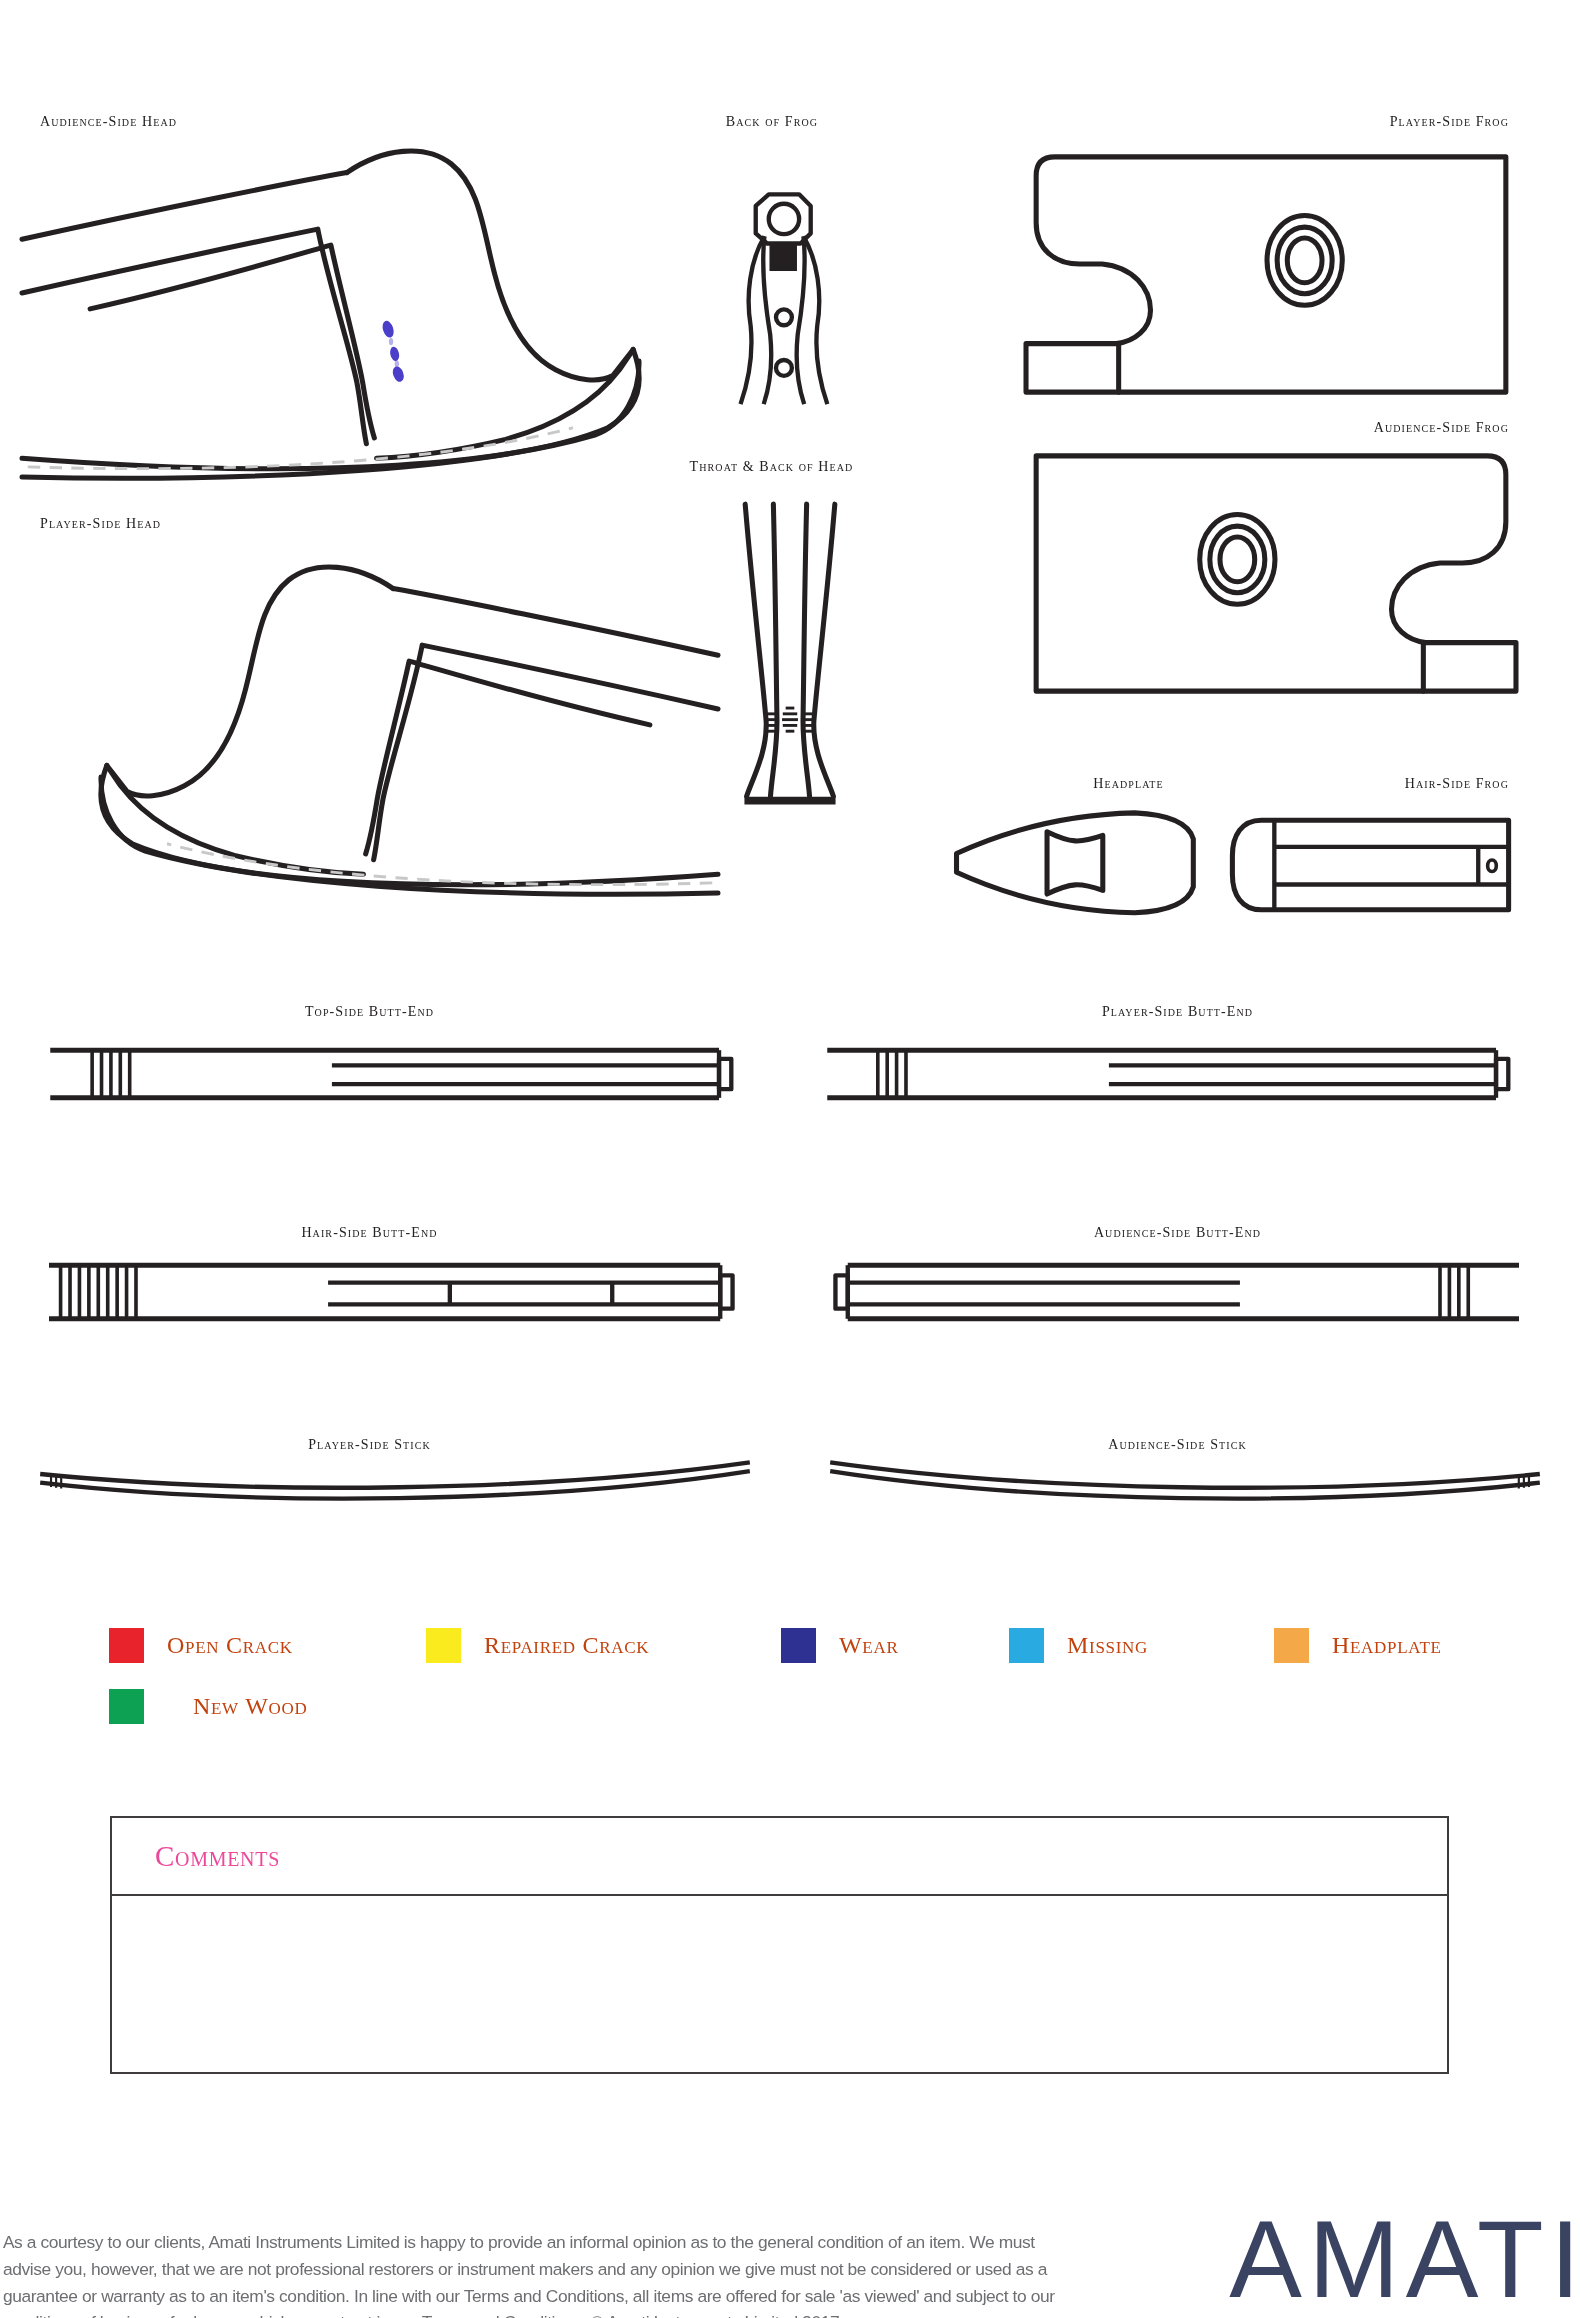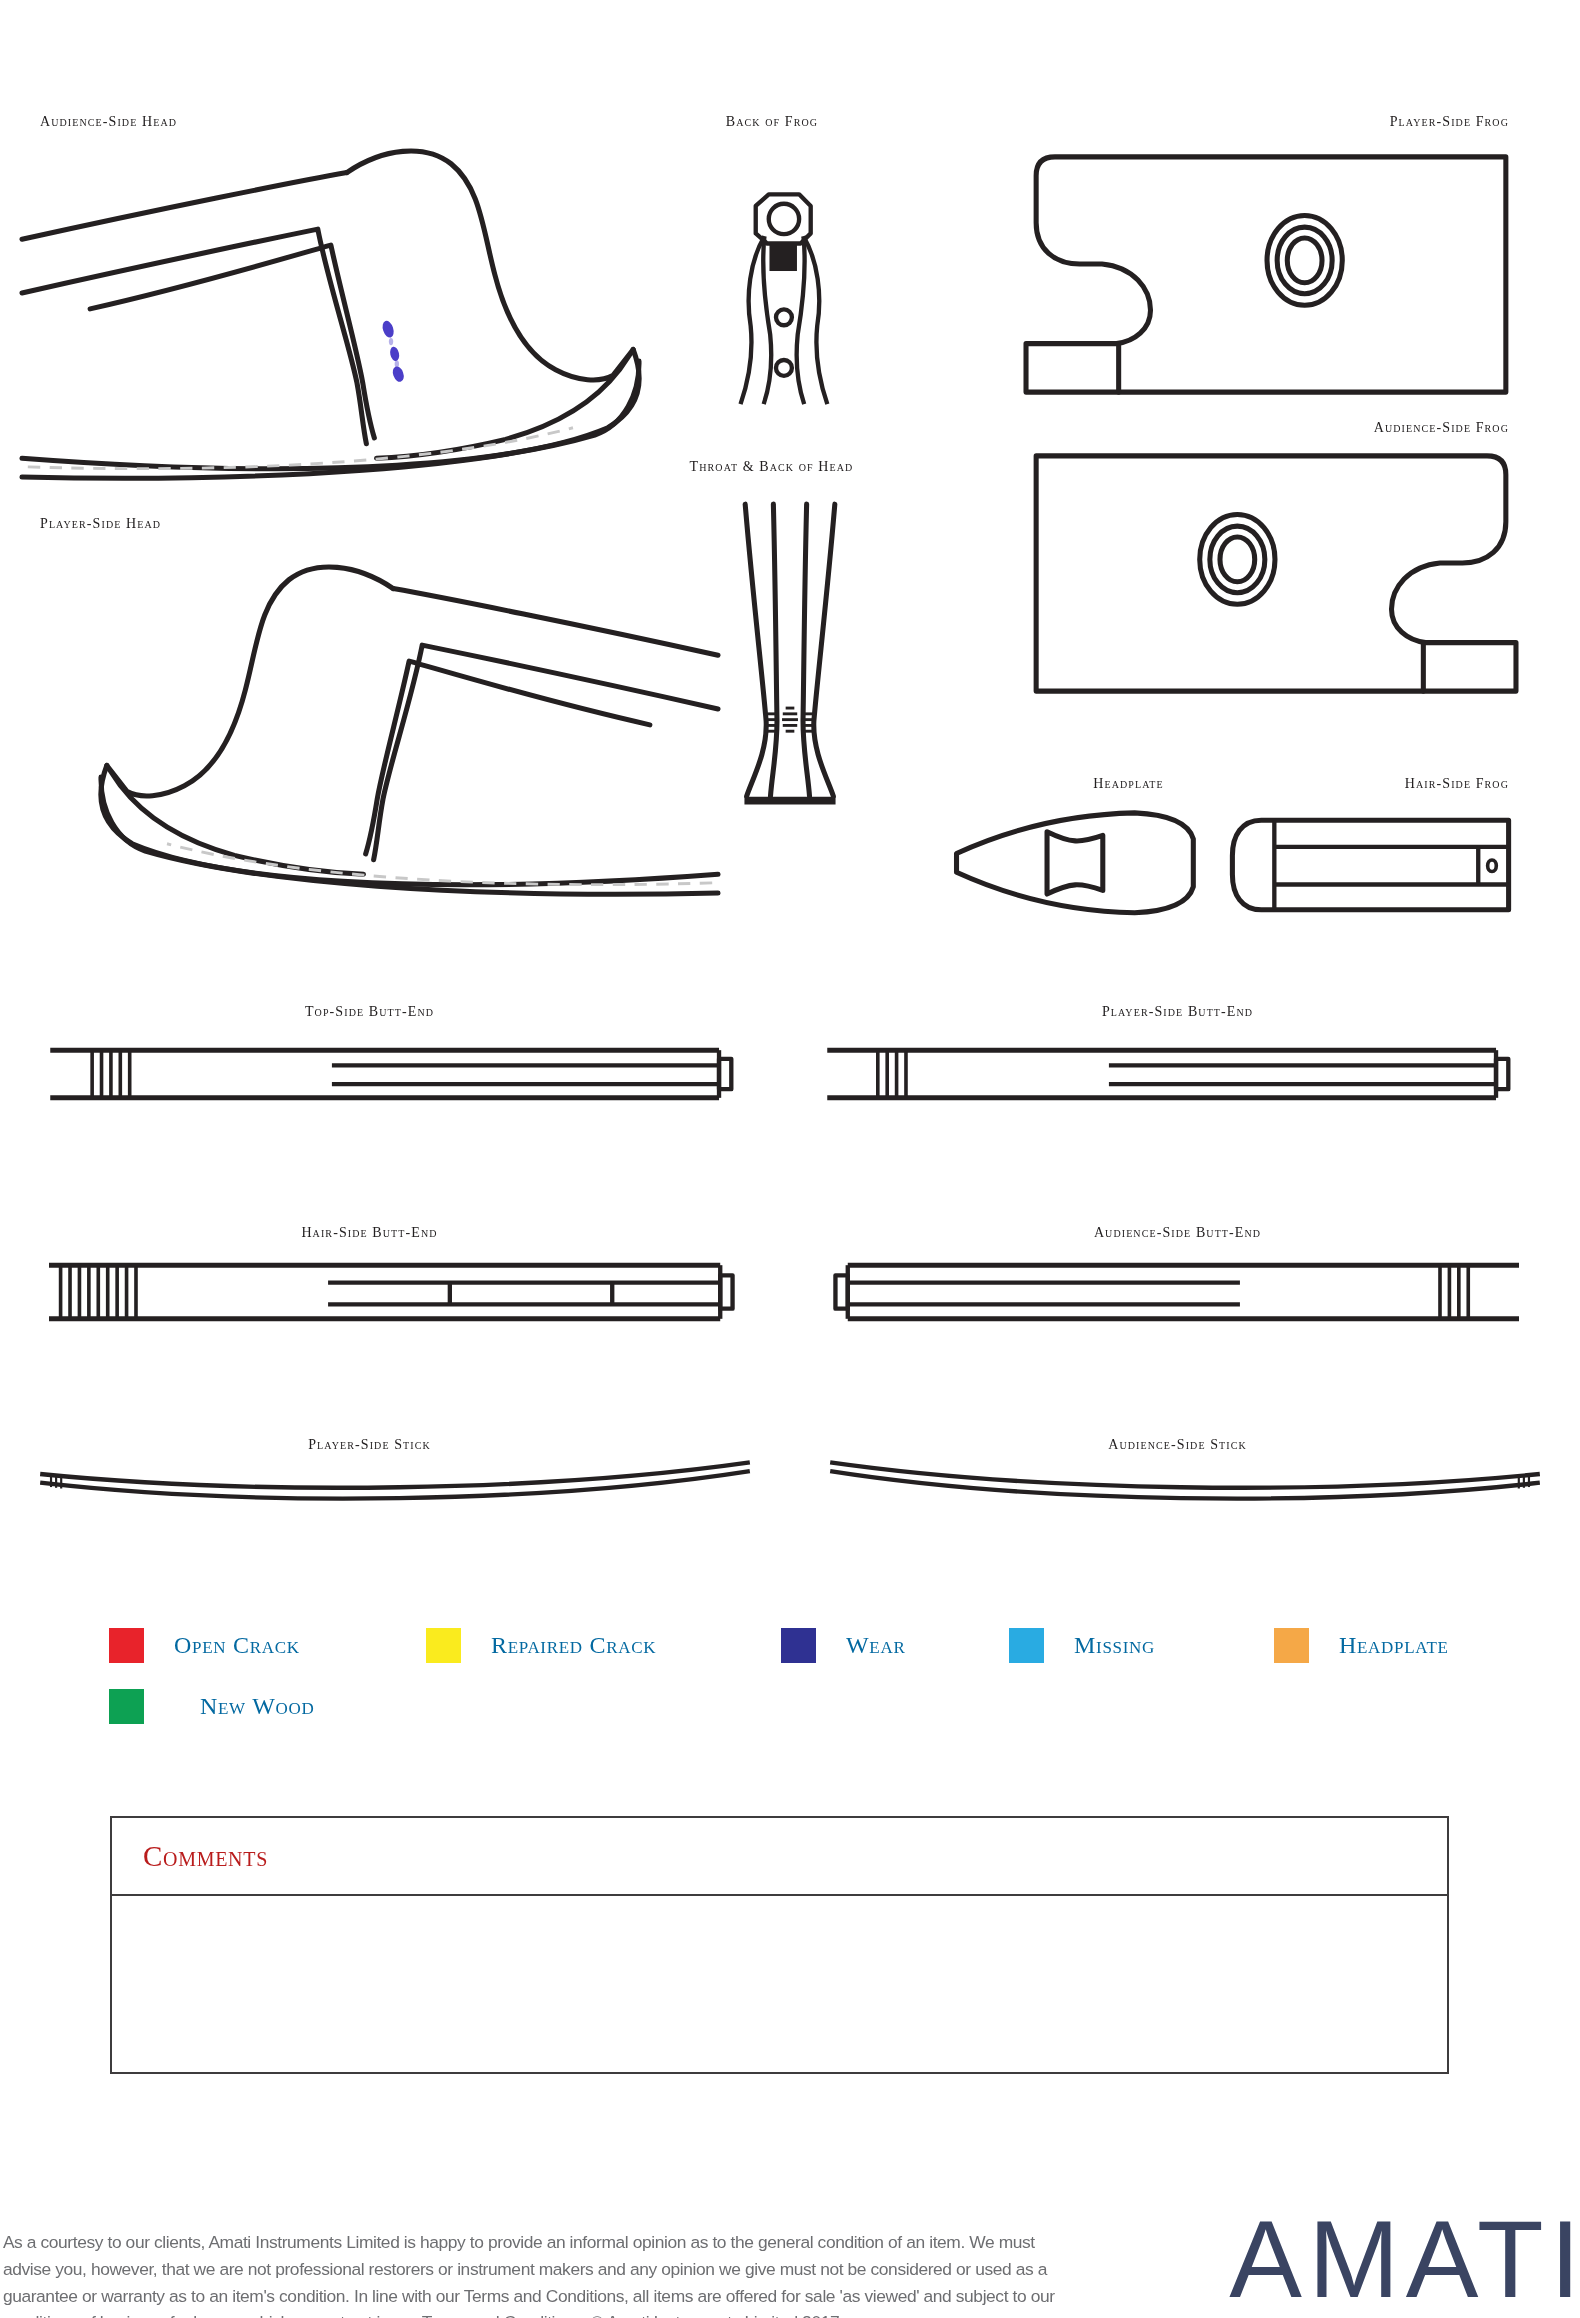--- a/index.html
+++ b/index.html
@@ -17,25 +17,25 @@
   svg{display:block;overflow:visible;}
   .ln{stroke:#242021;stroke-width:7;fill:none;stroke-linecap:round;stroke-linejoin:round;}
   .ln6{stroke:#242021;stroke-width:6;fill:none;stroke-linecap:butt;stroke-linejoin:round;}
   .ln5{stroke:#242021;stroke-width:5;fill:none;stroke-linecap:butt;}
   .ln4{stroke:#242021;stroke-width:4;fill:none;stroke-linecap:butt;}
   .dash{stroke:#c8c8c8;stroke-width:4;fill:none;stroke-dasharray:17 13;}
   .fillblk{fill:#242021;stroke:none;}
 
   .legend-item{display:flex;align-items:center;height:35px;}
   .swatch{width:35px;height:35px;flex:0 0 35px;}
-  .legend-label{margin-left:30px;font-variant:small-caps;font-size:24px;letter-spacing:0.7px;color:#0369a1;white-space:nowrap;}
+  .legend-label{margin-left:23px;font-variant:small-caps;font-size:24px;letter-spacing:0.7px;color:#c2410c;white-space:nowrap;}
 
   .comments-box{left:110px;top:1816px;width:1339px;height:258px;border:2.9px solid #3e3c3d;box-sizing:border-box;}
   .comments-head{height:78px;border-bottom:2.9px solid #3e3c3d;box-sizing:border-box;display:flex;align-items:center;}
-  .comments-head span{margin-left:31px;font-variant:small-caps;font-size:29px;letter-spacing:0.7px;color:#b91c1c;}
+  .comments-head span{margin-left:43px;font-variant:small-caps;font-size:29px;letter-spacing:0.7px;color:#ec4899;}
   .comments-body{padding:25px 0 0 24px;font-family:"Liberation Sans",sans-serif;font-weight:bold;
                  font-size:32px;line-height:1.5;color:#141414;width:877px;}
 
   .footer-text{left:2.9px;top:2229px;width:1065px;font-family:"Liberation Sans",sans-serif;
                font-size:17.4px;letter-spacing:-0.4px;line-height:1.54;color:#6d6e71;}
   .brand{right:-5.8px;top:2196px;font-family:"Liberation Sans",sans-serif;font-size:109px;
          letter-spacing:6.5px;color:#3a4462;white-space:nowrap;}
 </style>
 </head>
 <body>

